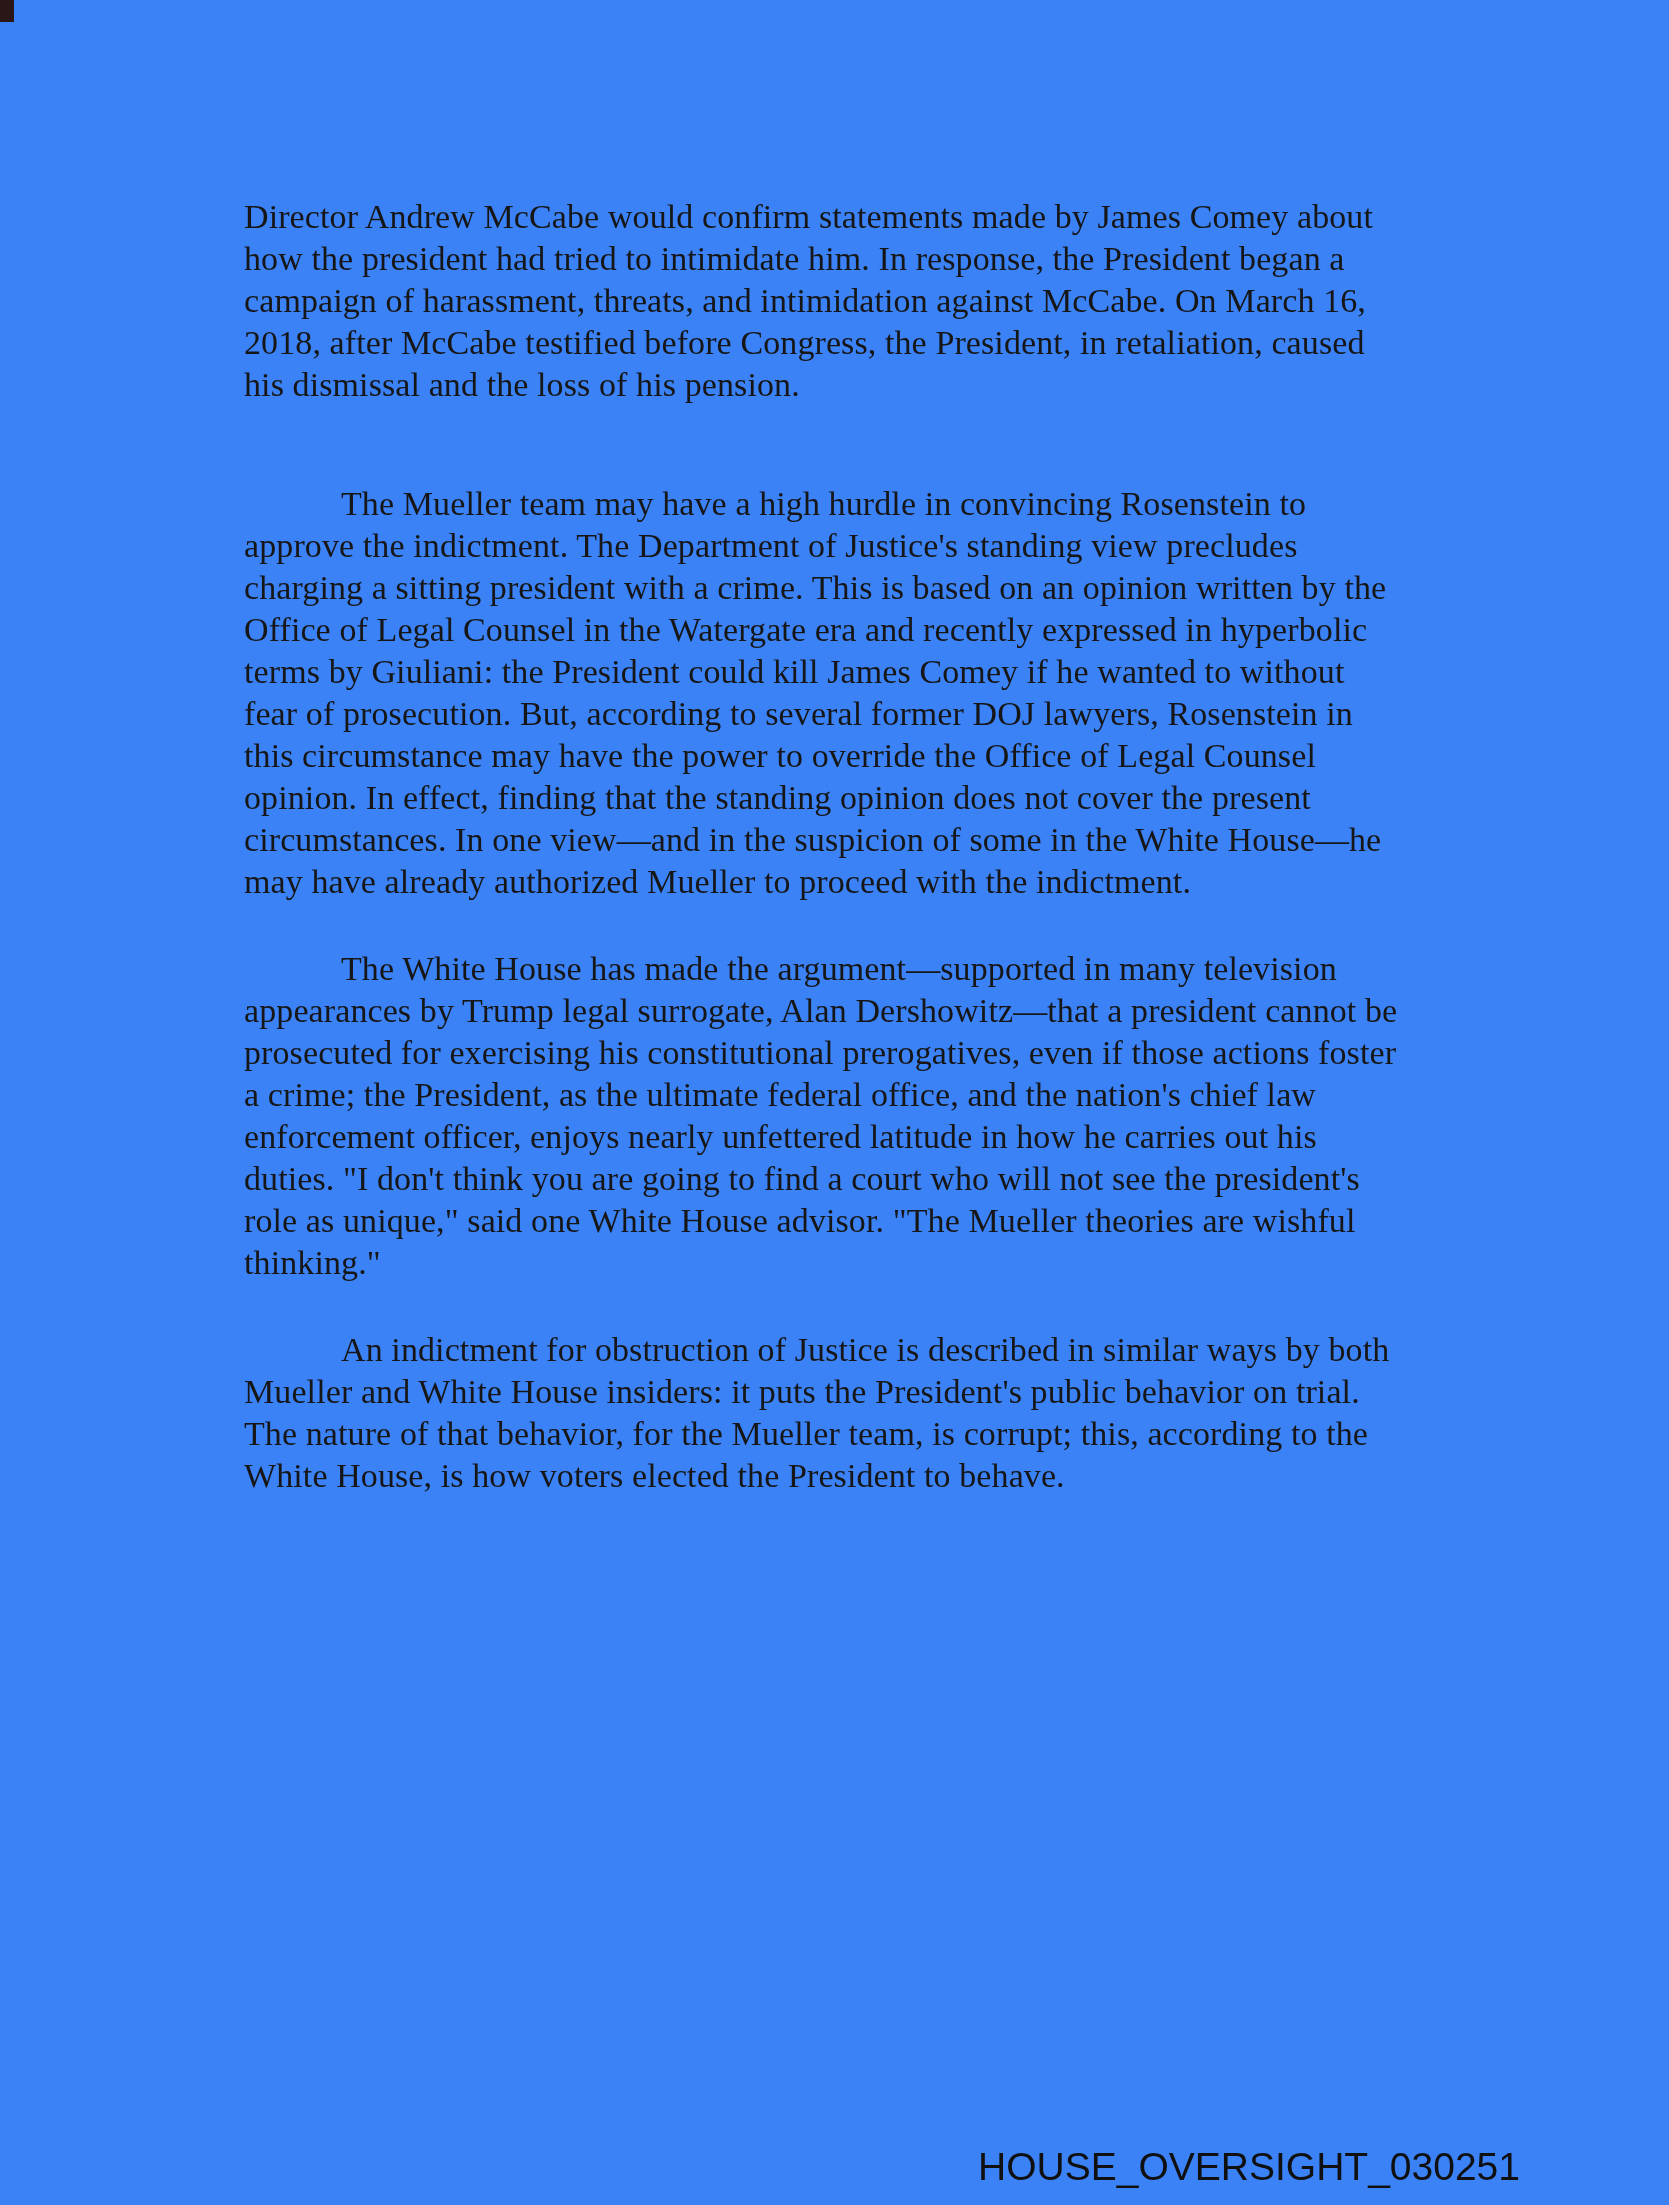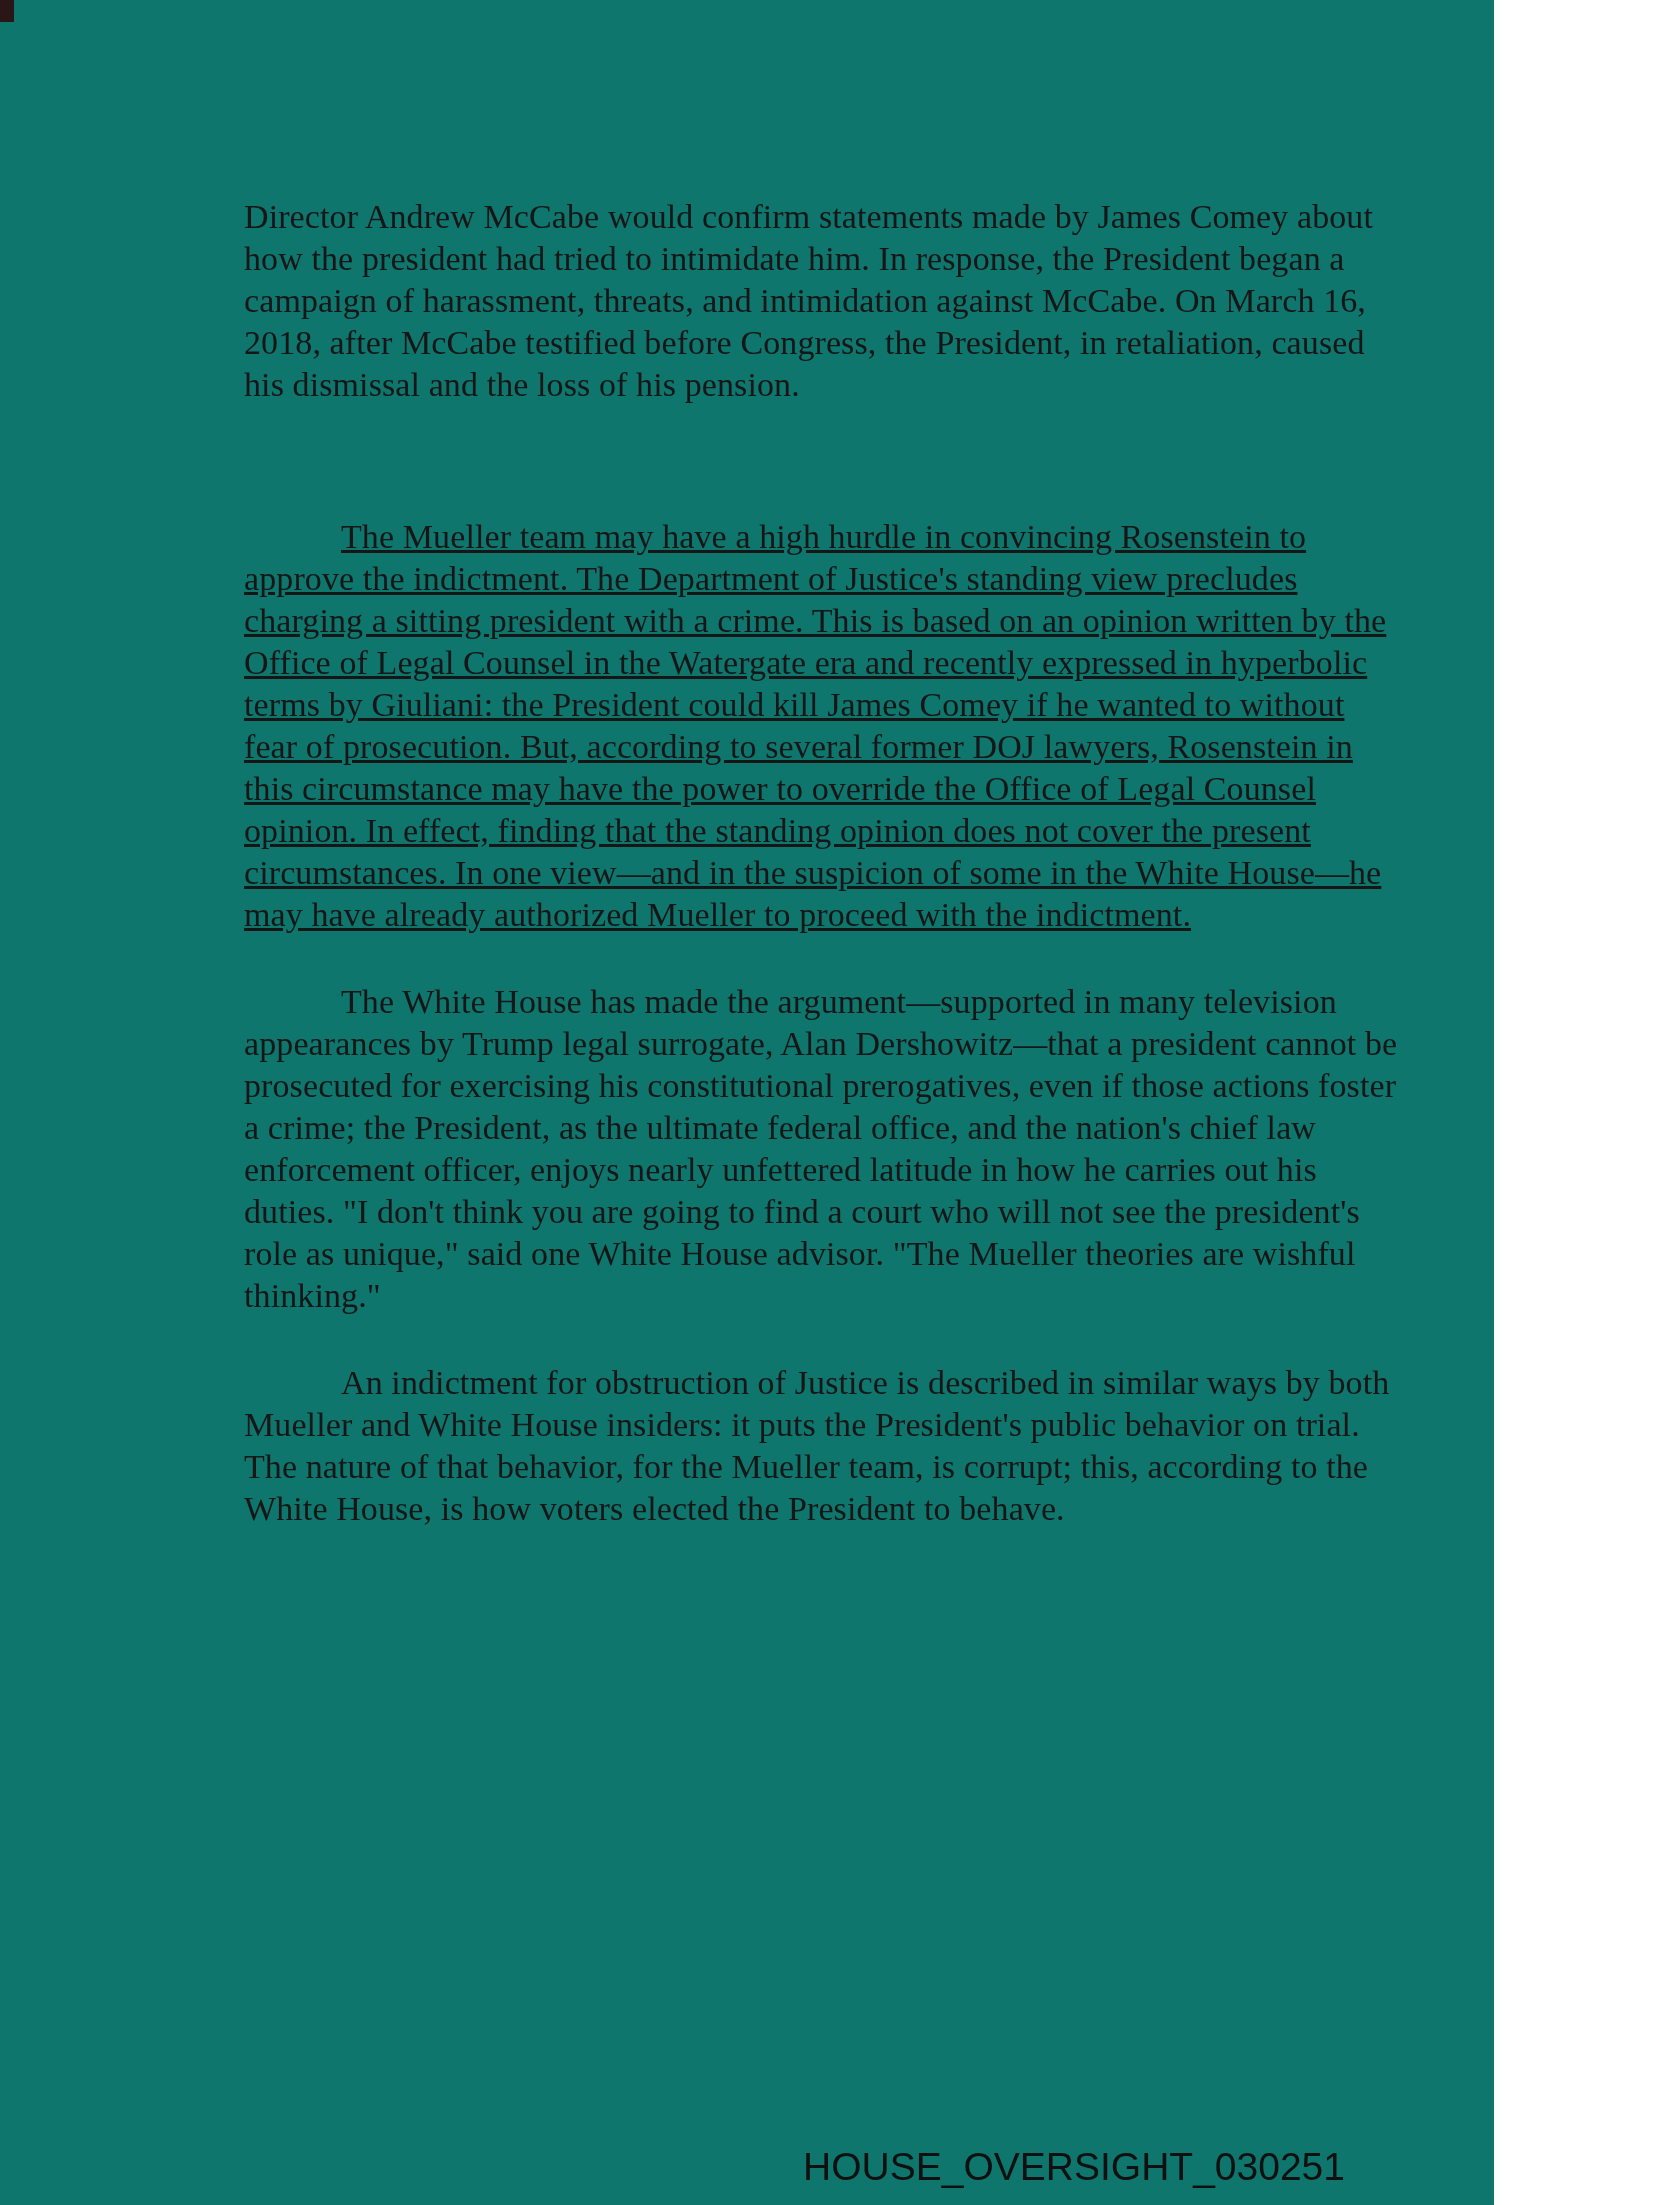--- a/index.html
+++ b/index.html
@@ -1,21 +1,21 @@
 <!DOCTYPE html>
 <html style="font-size:10.5px"><head>
 <meta charset="utf-8">
 <style>
   * { margin: 0; padding: 0; box-sizing: border-box; }
   html, body { background: #ffffff; }
   .page {
     position: relative;
-    width: 1494px;
+    width: 1669px;
     height: 2205px;
-    background: #0f766e;
+    background: #3b82f6;
     overflow: hidden;
     font-family: "Liberation Serif", serif;
     color: #161616;
   }
   .scan-artifact {
     position: absolute;
     left: 0;
     top: 0;
     width: 14.4px;
     height: 22px;
@@ -26,21 +26,21 @@
     left: 244px;
     top: 196px;
     width: 1162px;
     font-size: 34px;
     line-height: 42px;
     text-align: left;
     letter-spacing: 0.1px;
   }
   .para { text-indent: 0; }
   .para.indent { text-indent: 97px; margin-top: 45px; }
-  .para.gap-before { margin-top: 110px; text-decoration: underline; }
+  .para.gap-before { margin-top: 77px; }
   .footer {
     position: absolute;
     right: 149px;
     bottom: 15.7px;
     font-family: "Liberation Sans", sans-serif;
     font-size: 39px;
     color: #101010;
     white-space: nowrap;
   }
 </style>

